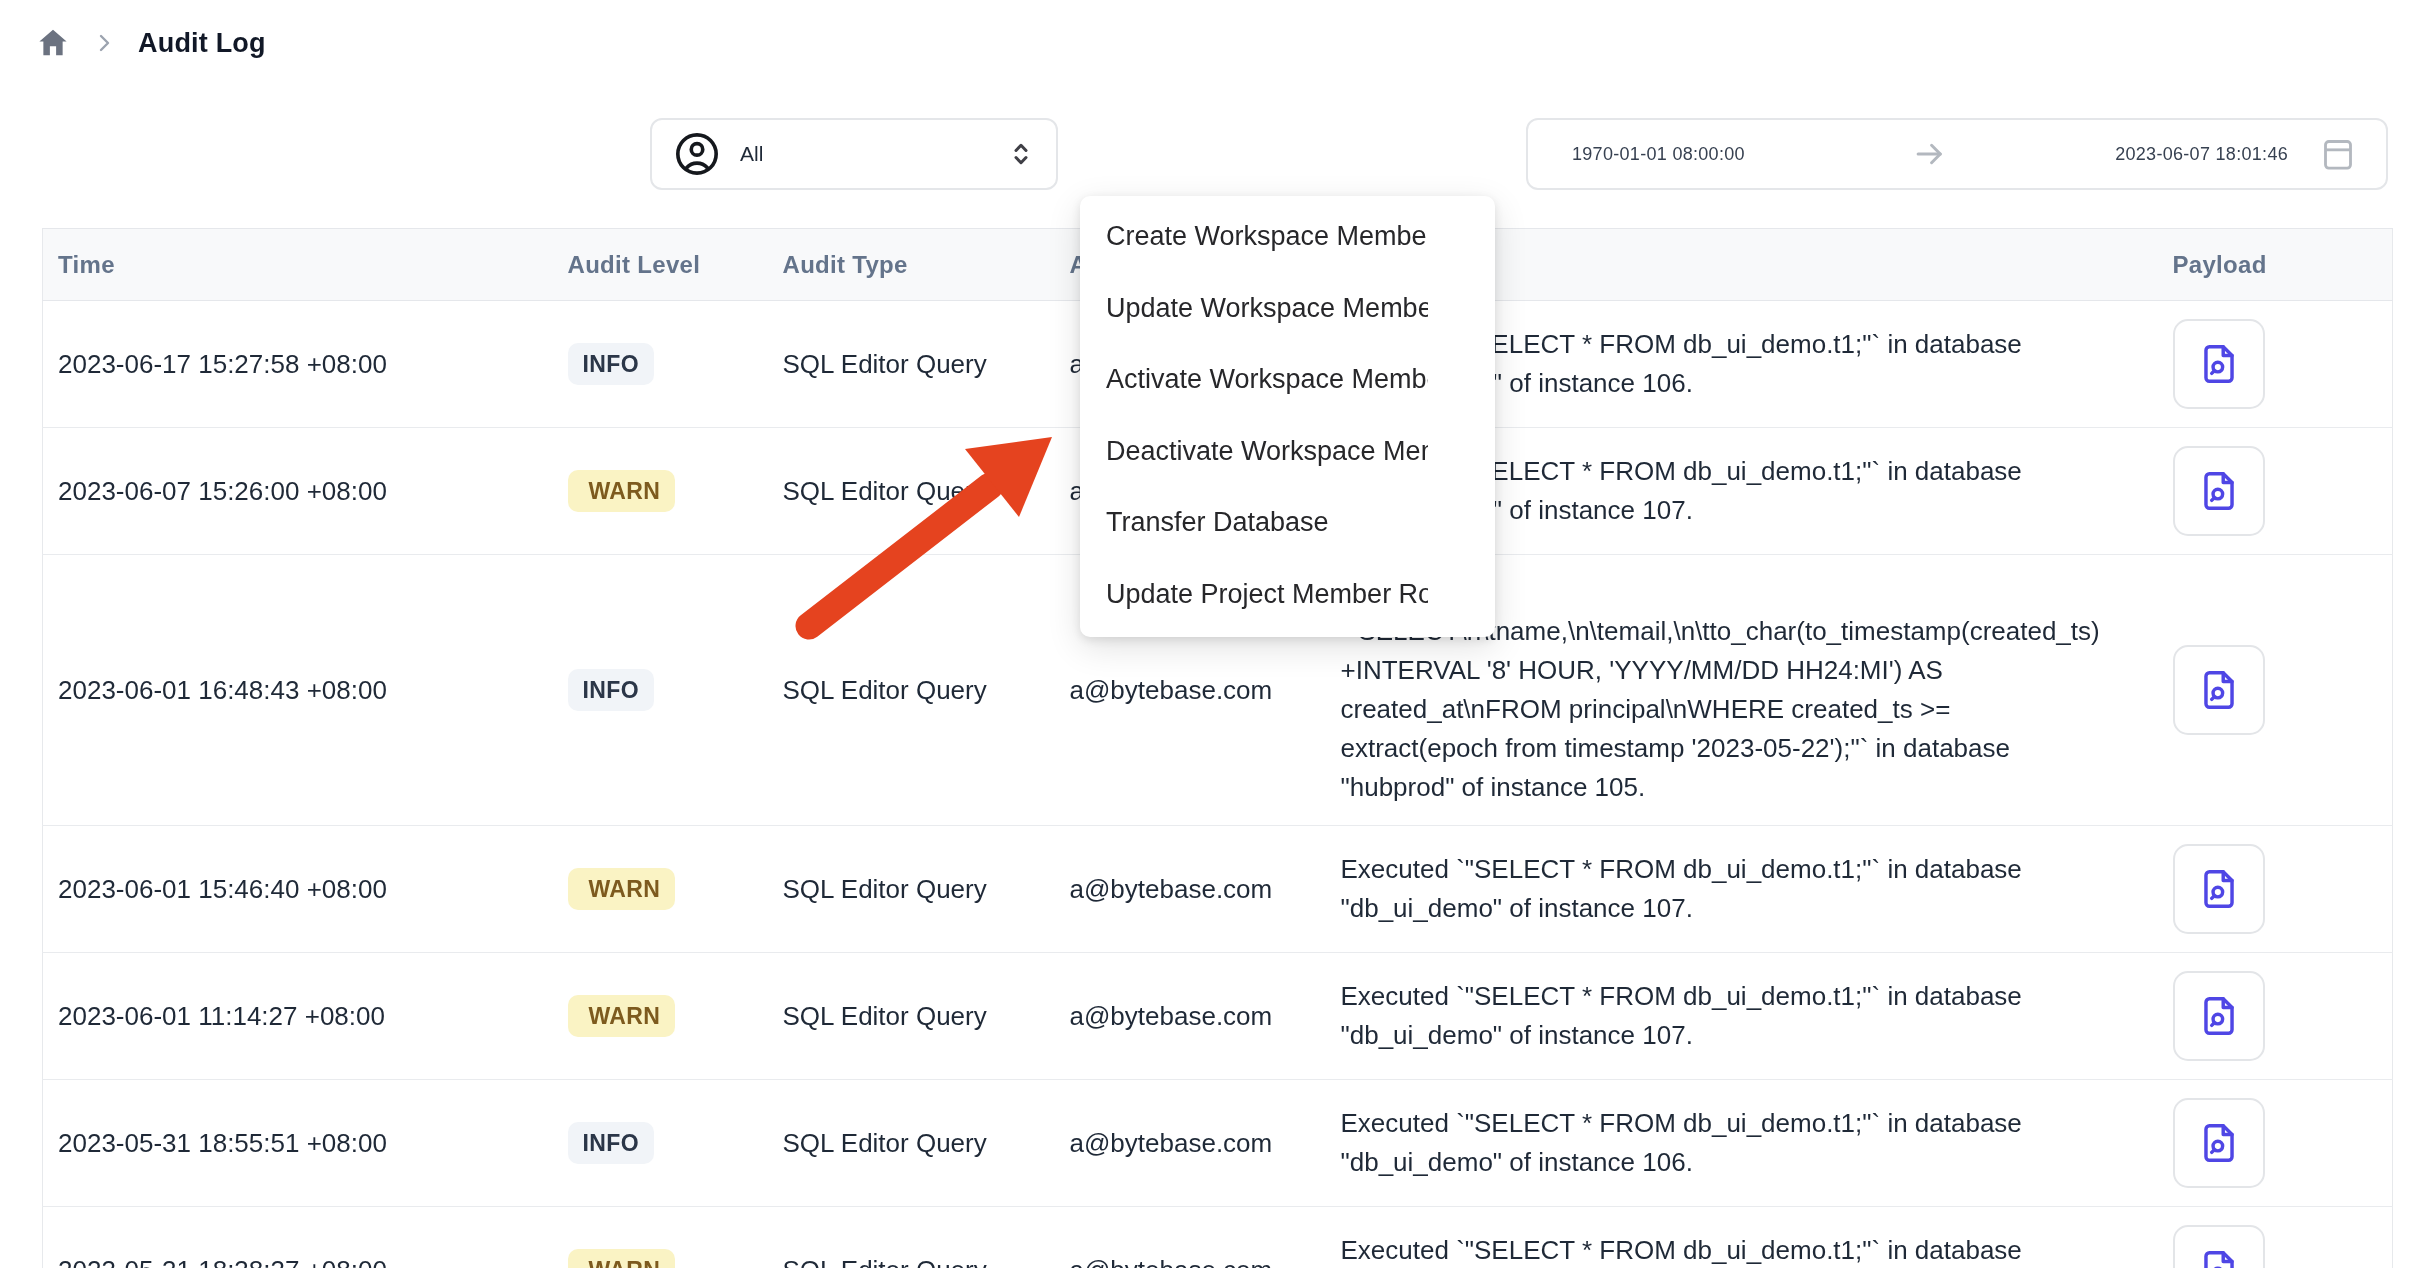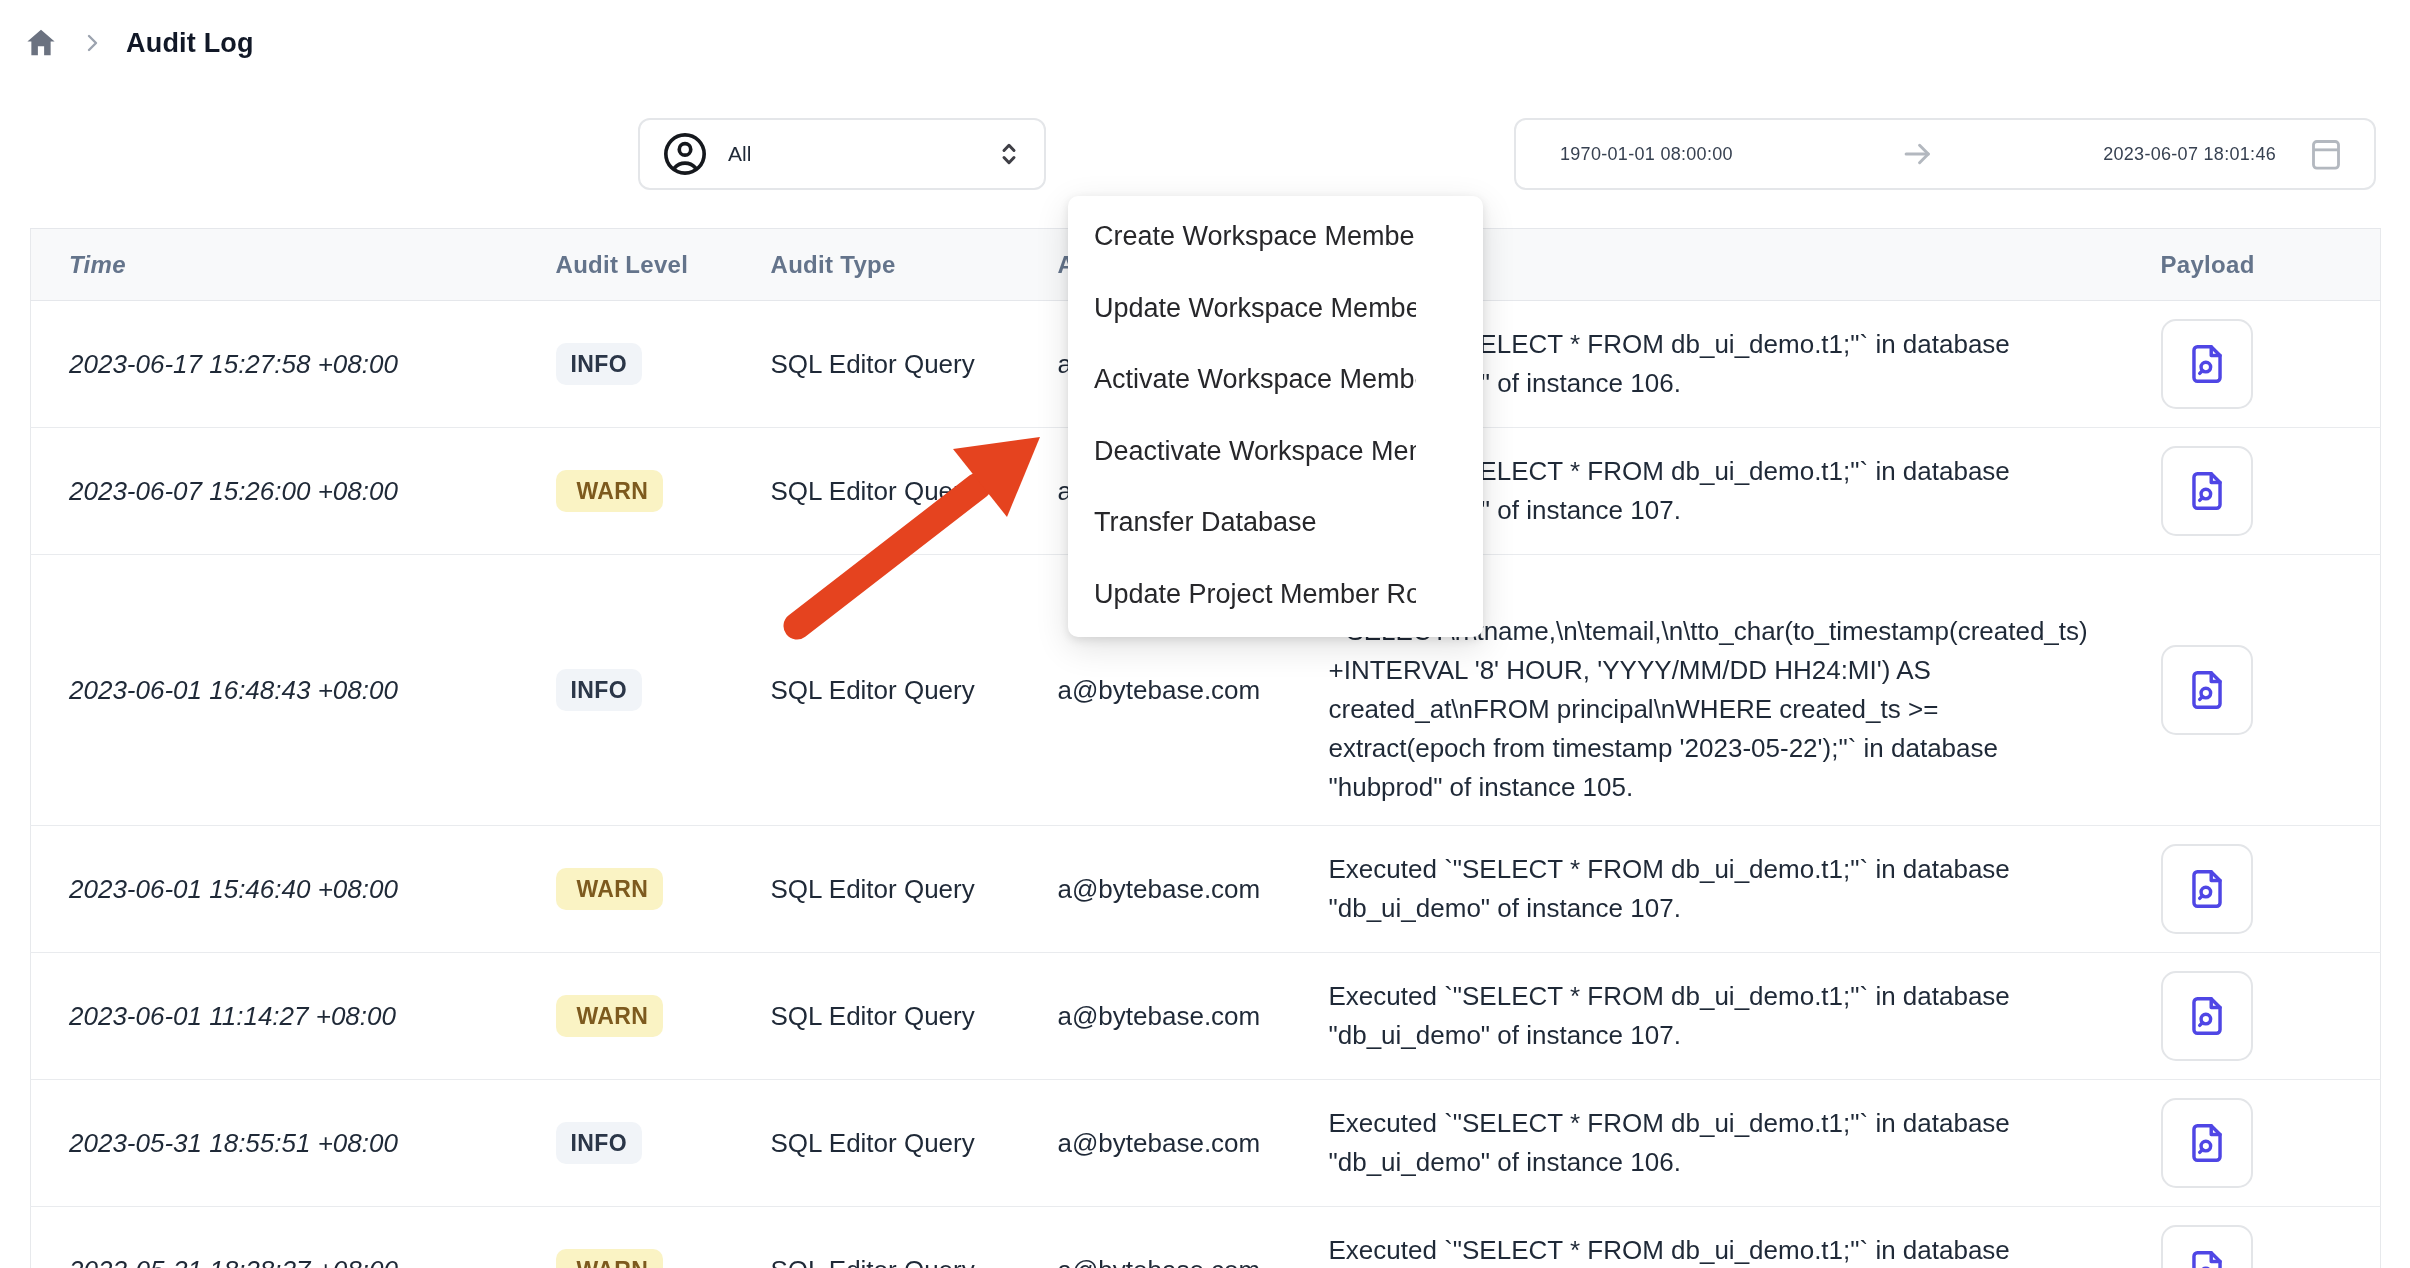--- a/index.html
+++ b/index.html
@@ -1,18 +1,18 @@
 <!DOCTYPE html>
 <html><head>
 <meta charset="utf-8">
 <style>
   * { margin:0; padding:0; box-sizing:border-box; }
   html,body { width:2410px; height:1268px; background:#ffffff; overflow:hidden;
               font-family:"Liberation Sans", sans-serif; color:#1f2937; }
-  .page { position:relative; width:1940px; height:1268px; }
+  .page { position:relative; width:1940px; height:1268px;margin-left:12px; }
 
   
   .breadcrumb { position:absolute; left:24px; top:26px; display:flex; align-items:center; gap:22px; }
   .breadcrumb .title { font-size:27px; font-weight:600; color:#111827; letter-spacing:.2px; }
 
   
   .select-box { position:absolute; background:#fff; display:flex; align-items:center; }
   .all-select { left:638px; top:118px; width:408px; height:72px; border:2px solid #e4e6e9;
                 border-radius:12px; padding:0 20px 0 22px; gap:20px; }
   .all-select .label { font-size:21px; color:#1f2937; flex:1; }
@@ -24,21 +24,21 @@
   .date-range .date { font-size:18px; color:#374151; letter-spacing:.3px; }
   .date-range .spacer { flex:1; }
 
   
   table { position:absolute; left:30px; top:228px; width:2350px; border-collapse:collapse;
           table-layout:fixed; border-left:1px solid #e7e9ec; border-right:1px solid #e7e9ec; }
   thead th { height:72px; background:#f8f9fa; border-top:1px solid #e5e7eb; border-bottom:1px solid #e5e7eb;
              font-size:24px; font-weight:600; color:#64748b; text-align:left; letter-spacing:.3px; }
   tbody td { border-bottom:1px solid #e9ebee; vertical-align:middle; padding-top:18px; padding-bottom:18px;
              font-size:26px; color:#1f2937; line-height:39px; }
-  th.c-time, td.c-time { padding-left:38px;font-style:italic; }
+  th.c-time, td.c-time { padding-left:15px; }
   th.c-level, td.c-level { padding-left:3px; }
   th.c-payload, td.c-payload { padding-left:60px; }
   td.c-comment { word-wrap:break-word; }
 
   .badge { display:inline-block; padding:7px 15px; border-radius:10px; font-size:23px; font-weight:700;
            line-height:28px; letter-spacing:.4px; }
   .badge-info { background:#f1f4f8; color:#2b3648; }
   .badge-warn { background:#faf3c4; color:#7d5a1e;padding-left:21px; }
 
   .payload-btn { width:92px; height:90px; border:2px solid #e3e5e8; border-radius:15px; background:#fff;

